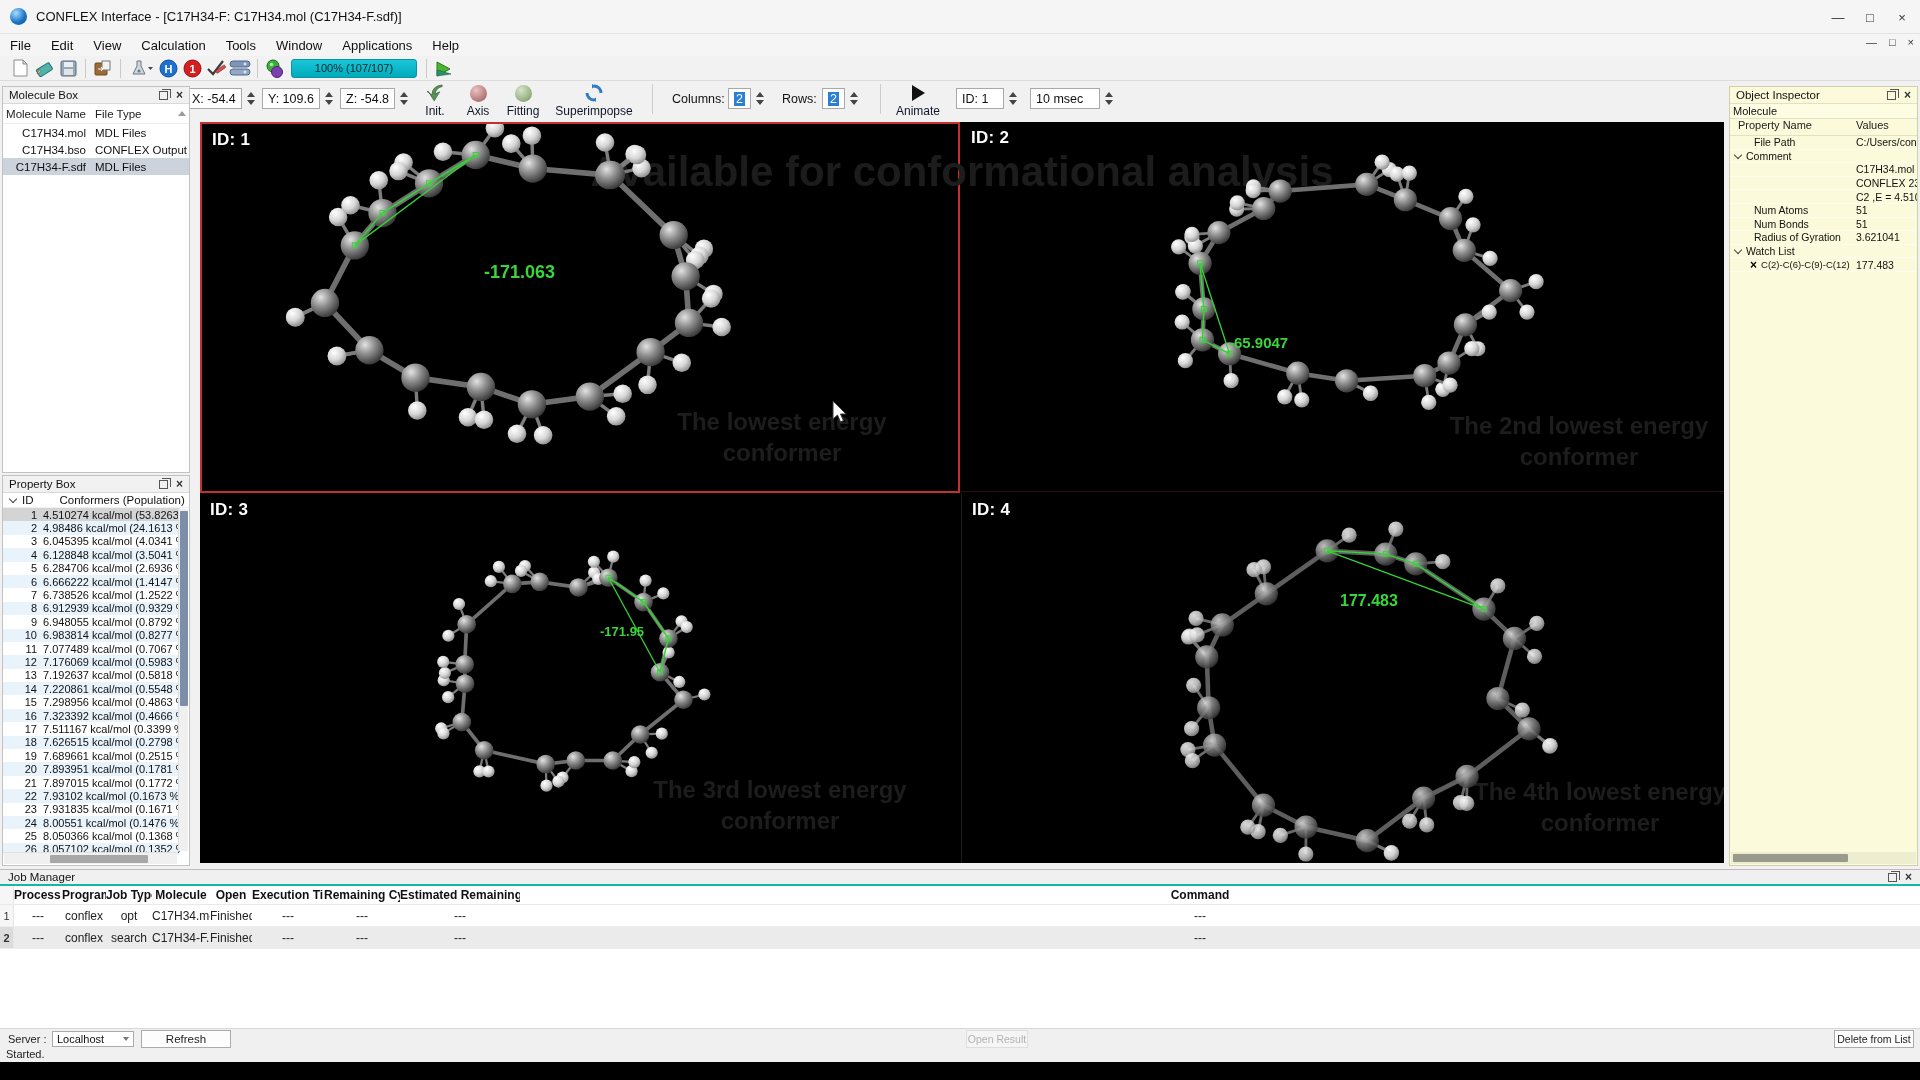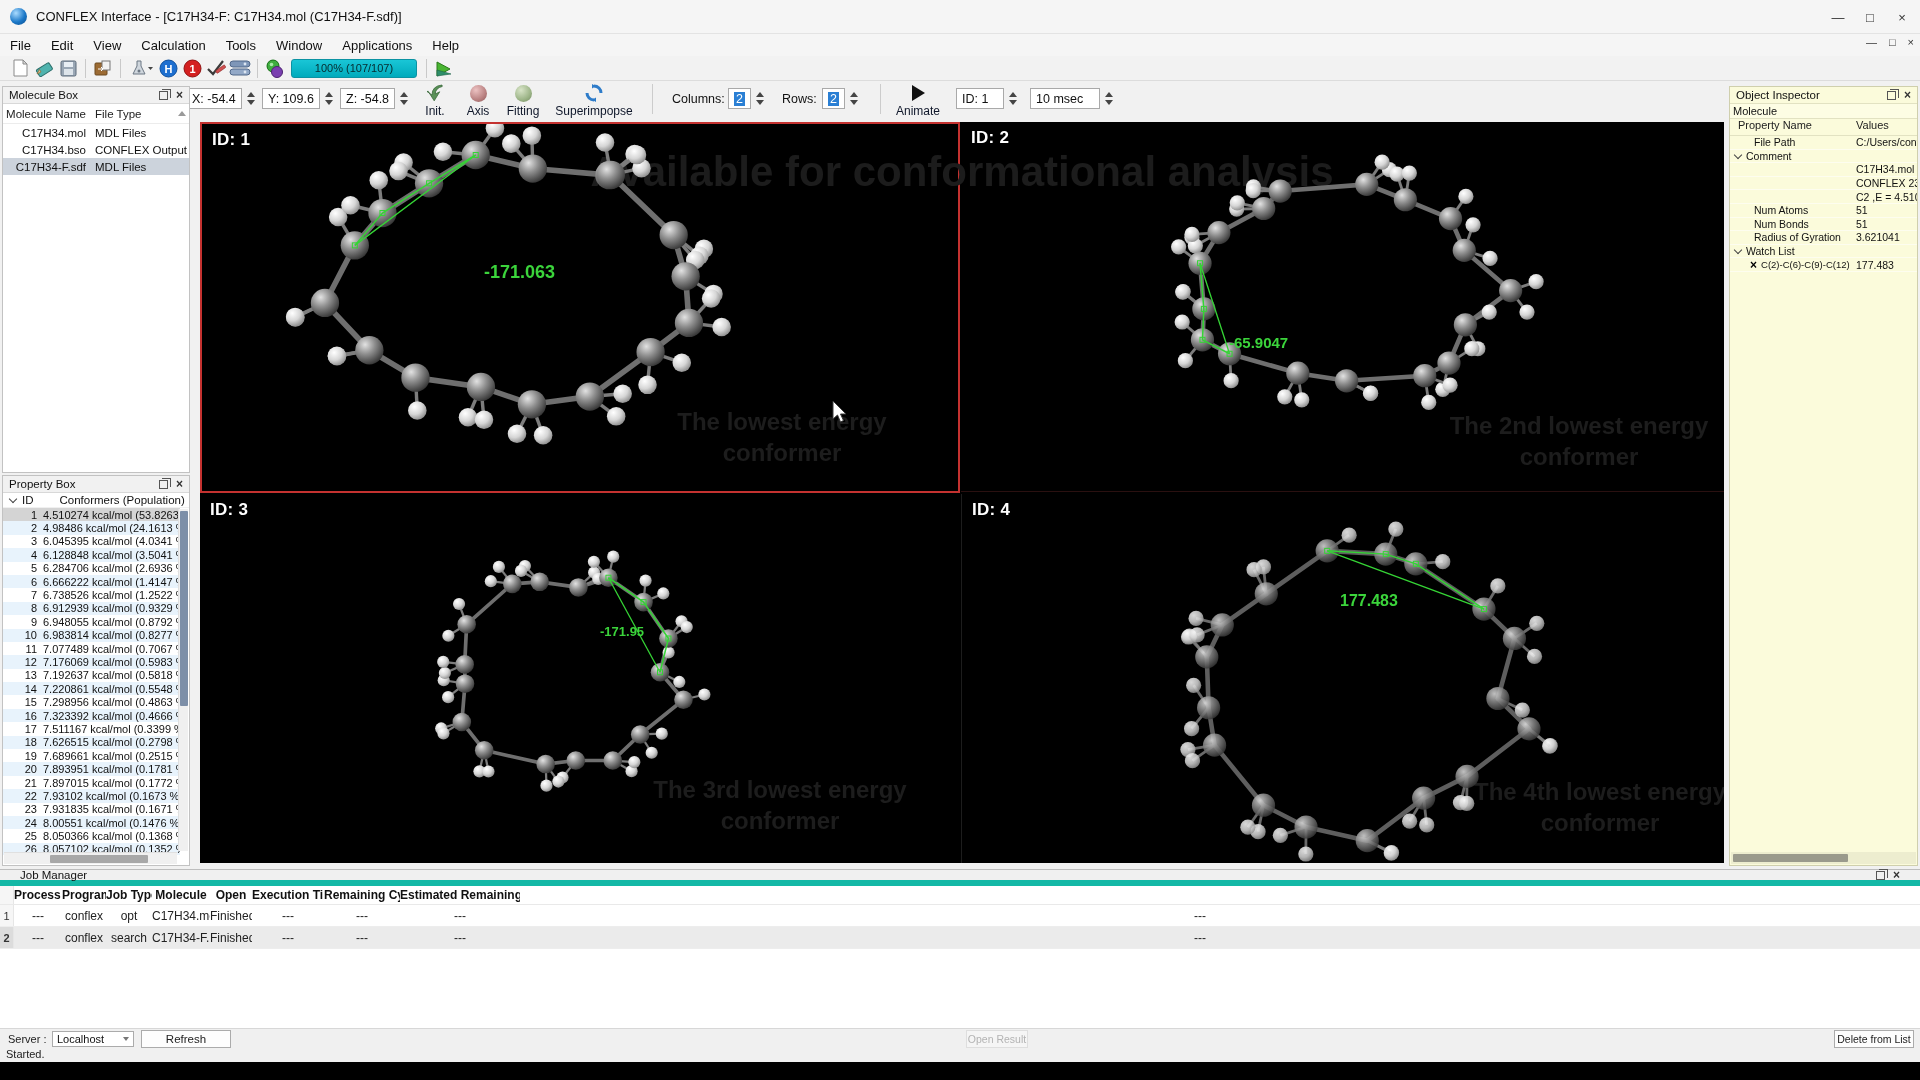--- a/index.html
+++ b/index.html
@@ -84,21 +84,21 @@
   .oirow{display:flex;height:13.6px;align-items:center;font-size:10.5px;color:#111;border-bottom:1px solid rgba(255,255,255,.55);}
   .oi-name{flex:none;width:126px;white-space:nowrap;overflow:hidden;display:flex;align-items:center;}
   .oi-val{white-space:nowrap;overflow:hidden;}
   .oi .chev{margin:0 5px 2px 5px;}
   .del-x{font-weight:bold;font-size:12px;margin:0 4px 0 20px;color:#000;line-height:10px;}
   .oi-hscroll{position:absolute;left:1px;right:1px;bottom:1px;height:12px;background:#ededcf;}
   .oi-hthumb{position:absolute;top:2px;height:8px;background:#9a9a8c;border-radius:1px;}
 
   
   .jm{position:absolute;left:0;top:869px;width:1920px;height:159px;background:#fff;border-top:1px solid #bdbdbd;}
-  .jm-head{height:16px;background:#f0f0f0;display:flex;align-items:center;font-size:11.5px;color:#111;padding:0 20px;border-bottom:6px solid #14b8a6;}
+  .jm-head{height:16px;background:#f0f0f0;display:flex;align-items:center;font-size:11.5px;color:#111;padding:0 8px;border-bottom:2px solid #14b8a6;}
   .jm-head .sp{flex:1;}
   .jmtable{position:relative;}
   .jmr{display:flex;align-items:center;}
   .jm-gut{width:14px;flex:none;text-align:center;font-size:11px;color:#333;background:#f6f6f6;border-right:1px solid #e6e6e6;align-self:stretch;display:flex;align-items:center;justify-content:center;}
   .jm-cell{flex:none;text-align:center;font-size:12px;color:#222;white-space:nowrap;overflow:hidden;}
   .jm-colrow{height:19px;border-bottom:1px solid #e9e9e9;}
   .jm-colrow .jm-cell{font-weight:bold;color:#111;}
   .jm-datarow{height:22px;border-bottom:1px solid #ededed;}
   .jm-datarow.sel{background:#ebebeb;}
   .jm-datarow.sel .jm-gut{background:#dcdcdc;font-weight:bold;}
@@ -1057,20 +1057,21 @@
     <div class="jmr jm-colrow" id="jm-head">
         <div class="jm-gut"></div>
         <div class="jm-cell" style="width: 48px;">Process ID</div>
         <div class="jm-cell" style="width: 44px;">Program</div>
         <div class="jm-cell" style="width: 46px;">Job Type</div>
         <div class="jm-cell" style="width: 58px;">Molecule</div>
         <div class="jm-cell" style="width: 42px;">Open</div>
         <div class="jm-cell" style="width: 72px;">Execution Time</div>
         <div class="jm-cell" style="width: 76px;">Remaining Cycle</div>
         <div class="jm-cell" style="width: 120px;">Estimated Remaining Time</div>
+        <div class="jm-cell" style="width: 1360px;">Command</div>
       </div>
     <div id="jm-rows">
         <div class="jmr jm-datarow">
           <div class="jm-gut">1</div>
           <div class="jm-cell" style="width: 48px;">---</div>
           <div class="jm-cell" style="width: 44px;">conflex</div>
           <div class="jm-cell" style="width: 46px;">opt</div>
           <div class="jm-cell" style="width: 58px;">C17H34.mol</div>
           <div class="jm-cell" style="width: 42px;">Finished</div>
           <div class="jm-cell" style="width: 72px;">---</div>

